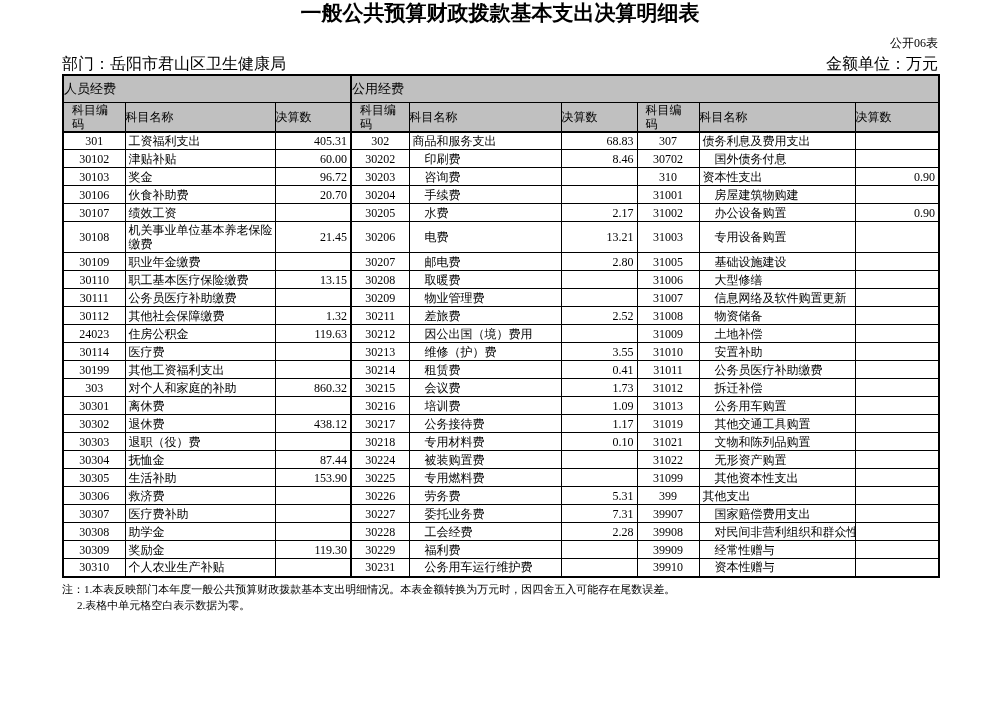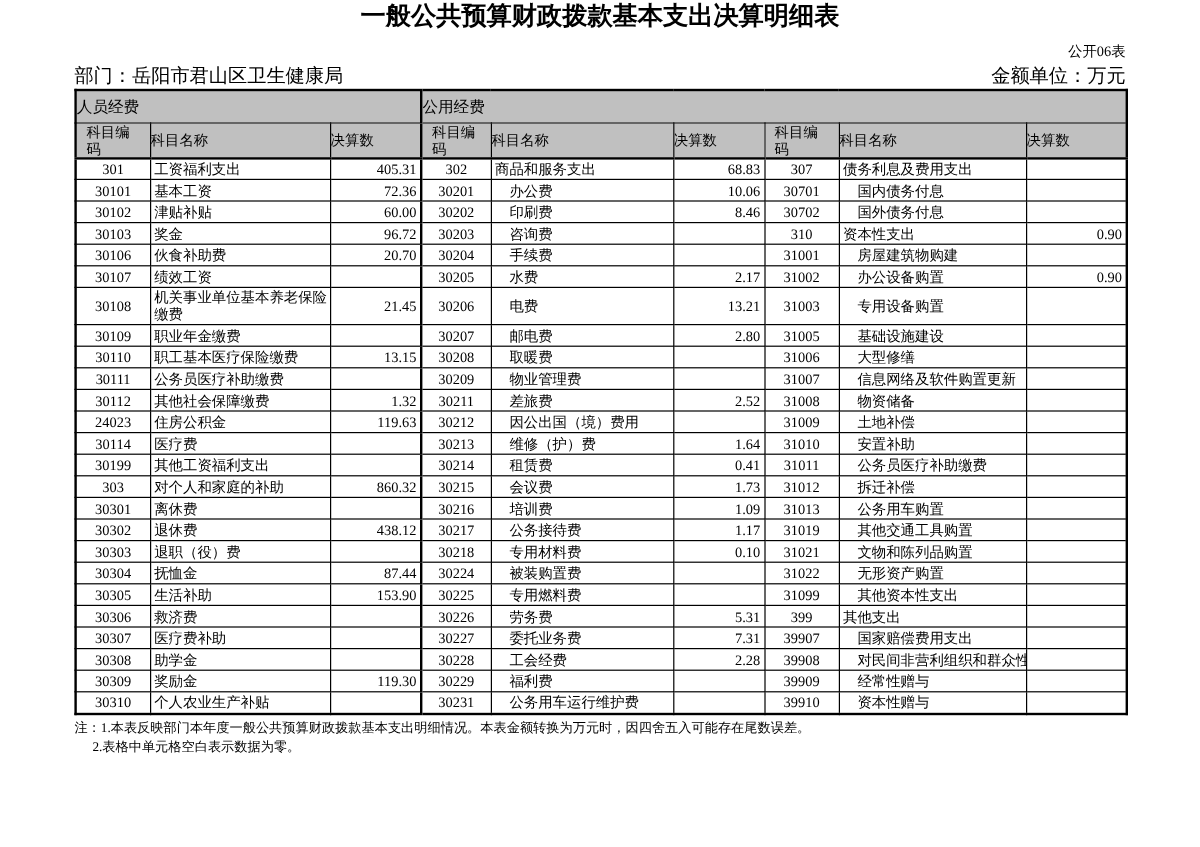--- a/index.html
+++ b/index.html
@@ -88,31 +88,20 @@
           <td class="name">工资福利支出</td>
           <td class="value">405.31</td>
           <td class="code sec-divider">302</td>
           <td class="name pre">商品和服务支出</td>
           <td class="value">68.83</td>
           <td class="code">307</td>
           <td class="name pre">债务利息及费用支出</td>
           <td class="value"></td>
         </tr>
         <tr>
-          <td class="code">30101</td>
-          <td class="name">基本工资</td>
-          <td class="value">72.36</td>
-          <td class="code sec-divider">30201</td>
-          <td class="name pre">　办公费</td>
-          <td class="value">10.06</td>
-          <td class="code">30701</td>
-          <td class="name pre">　国内债务付息</td>
-          <td class="value"></td>
-        </tr>
-        <tr>
           <td class="code">30102</td>
           <td class="name">津贴补贴</td>
           <td class="value">60.00</td>
           <td class="code sec-divider">30202</td>
           <td class="name pre">　印刷费</td>
           <td class="value">8.46</td>
           <td class="code">30702</td>
           <td class="name pre">　国外债务付息</td>
           <td class="value"></td>
         </tr>
@@ -214,21 +203,21 @@
           <td class="code">31009</td>
           <td class="name pre">　土地补偿</td>
           <td class="value"></td>
         </tr>
         <tr>
           <td class="code">30114</td>
           <td class="name">医疗费</td>
           <td class="value"></td>
           <td class="code sec-divider">30213</td>
           <td class="name pre">　维修（护）费</td>
-          <td class="value">1.64</td>
+          <td class="value">3.55</td>
           <td class="code">31010</td>
           <td class="name pre">　安置补助</td>
           <td class="value"></td>
         </tr>
         <tr>
           <td class="code">30199</td>
           <td class="name">其他工资福利支出</td>
           <td class="value"></td>
           <td class="code sec-divider">30214</td>
           <td class="name pre">　租赁费</td>

